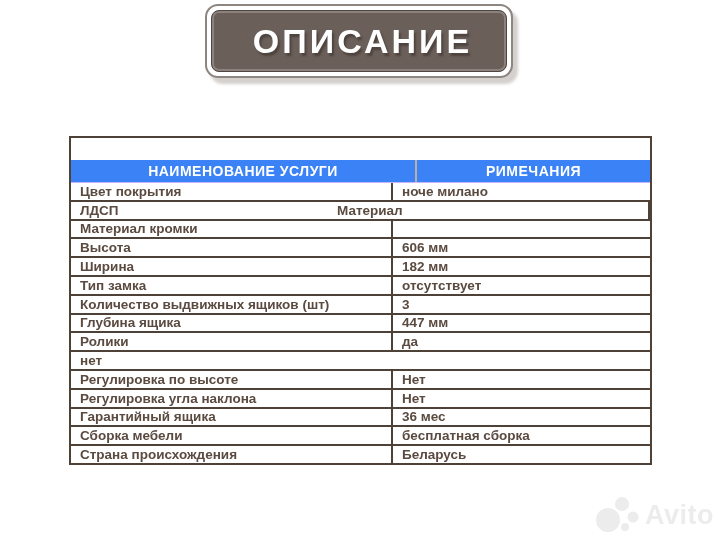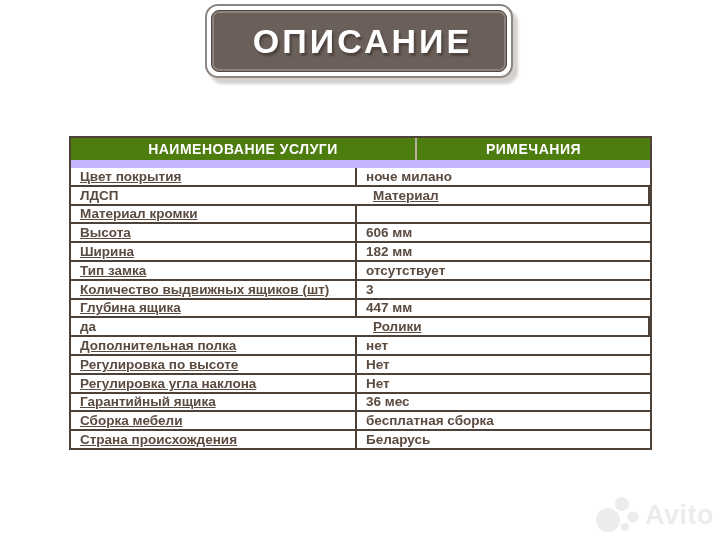--- a/index.html
+++ b/index.html
@@ -55,22 +55,23 @@
     left: 69px;
     top: 136px;
     width: 583px;
     border: 2px solid #4e4138;
     box-sizing: border-box;
     background: #ffffff;
   }
   .spec-header {
     display: flex;
     height: 22px;
-    background: #4d7c0f;
-    border-bottom: 8px solid #c4b5fd;
+    background: #3b82f6;
+    border-bottom: 1px solid #c4b5fd;
+    margin-top: 22px;
   }
   .spec-header .hcell {
     color: #ffffff;
     font-size: 14px;
     font-weight: bold;
     letter-spacing: 0.5px;
     display: flex;
     align-items: center;
     justify-content: center;
     box-sizing: border-box;
@@ -88,21 +89,21 @@
     color: #5a4a40;
     font-size: 13.5px;
     font-weight: bold;
     display: flex;
     align-items: center;
     padding-left: 9px;
     box-sizing: border-box;
     white-space: nowrap;
     overflow: hidden;
   }
-  .cell.col1 { width: 286px; border-right: 2px solid #4e4138; text-decoration: underline; }
+  .cell.col1 { width: 322px; border-right: 2px solid #4e4138; }
   .cell.col2 { flex: 1; }
 
   
   .watermark {
     position: absolute;
     right: 6px;
     bottom: 6px;
     display: flex;
     align-items: center;
     gap: 4px;
@@ -157,25 +158,24 @@
     </div>
     <div class="spec-row">
       <div class="cell col1">Количество выдвижных ящиков (шт)</div>
       <div class="cell col2">3</div>
     </div>
     <div class="spec-row">
       <div class="cell col1">Глубина ящика</div>
       <div class="cell col2">447 мм</div>
     </div>
     <div class="spec-row">
+      <div class="cell col1">Ролики</div>
       <div class="cell col2">да</div>
-      <div class="cell col1">Ролики</div>
-    </div>
-    <div class="spec-row">
-      <div class="cell col1">Дополнительная полка</div>
+    </div>
+    <div class="spec-row">
       <div class="cell col2">нет</div>
     </div>
     <div class="spec-row">
       <div class="cell col1">Регулировка по высоте</div>
       <div class="cell col2">Нет</div>
     </div>
     <div class="spec-row">
       <div class="cell col1">Регулировка угла наклона</div>
       <div class="cell col2">Нет</div>
     </div>

